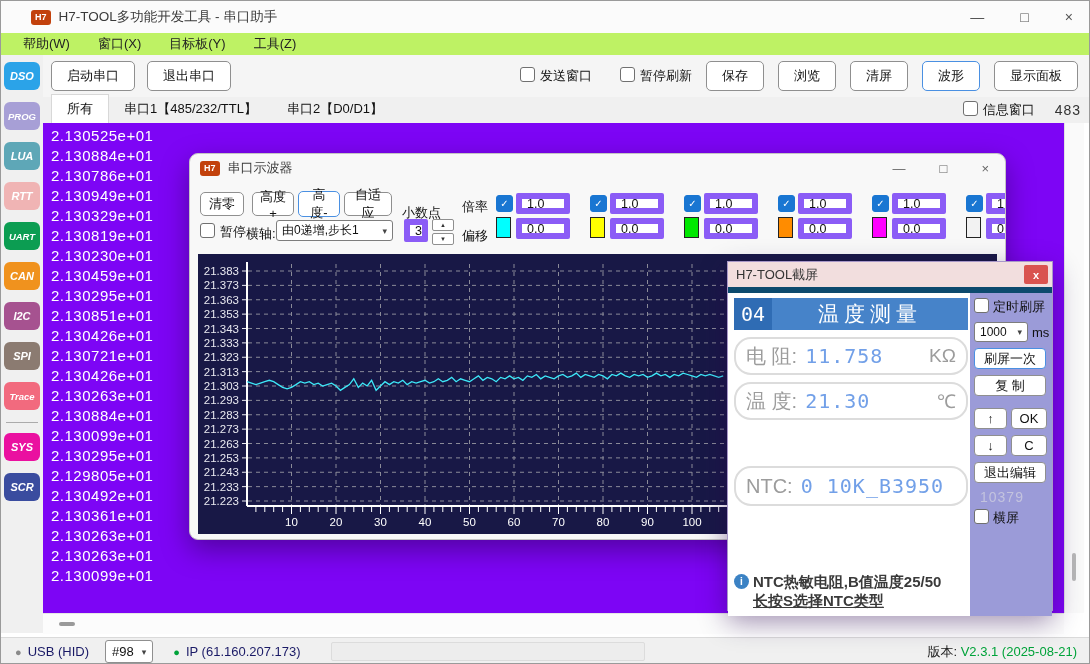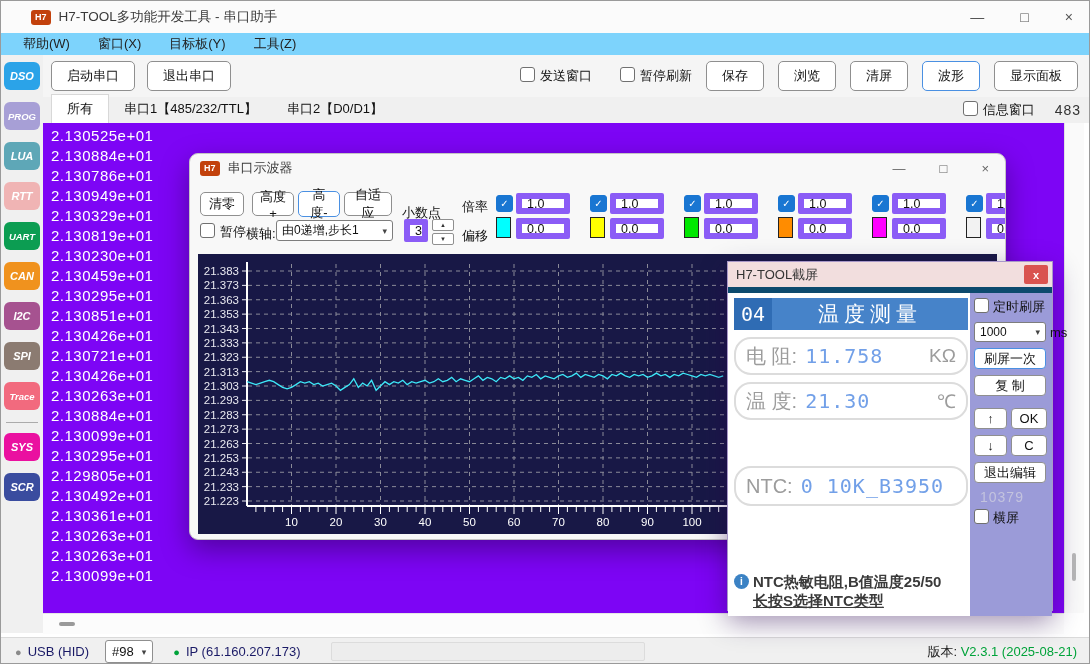--- a/index.html
+++ b/index.html
@@ -4,21 +4,21 @@
 <style>
   html,body{margin:0;padding:0;}
   body{width:1090px;height:664px;position:relative;background:#fff;font-family:"Liberation Sans",sans-serif;overflow:hidden;border:1px solid #9a9a9a;box-sizing:border-box;}
   .abs{position:absolute;}
   
   .titlebar{left:0;top:0;width:1090px;height:32px;background:#FBFBFB;border-bottom:1px solid #ECECEC;display:flex;align-items:center;}
   .h7badge{background:#c2410c;color:#fff;font-size:9px;font-weight:bold;border-radius:3px;padding:2px 4px;line-height:11px;}
   .title-text{font-size:13.5px;color:#3a3a3a;margin-left:8px;}
   .winctl{margin-left:auto;display:flex;gap:36px;margin-right:18px;color:#555;font-size:14px;}
   .winctl span{cursor:default;}
-  .menubar{left:0;top:32px;width:1090px;height:22px;background:#7dd3fc;display:flex;align-items:center;}
+  .menubar{left:0;top:32px;width:1090px;height:22px;background:#bef264;display:flex;align-items:center;}
   .menubar span{font-size:13px;color:#222;padding:0 14px;}
   
   .sidebar{left:0;top:54px;width:42px;height:578px;background:#F0F0F0;display:flex;flex-direction:column;align-items:center;padding-top:7px;box-sizing:border-box;font-style:italic;}
   .side-icon{width:36px;height:28px;border-radius:6px;color:#fff;font-weight:bold;display:flex;align-items:center;justify-content:center;margin-bottom:12px;}
   .side-div{width:32px;border-top:1px solid #ABABAB;margin:0 0 10px 0;}
   
   .toolbar{left:42px;top:54px;width:1048px;height:42px;background:#F5F5F5;display:flex;align-items:center;}
   .btn{background:#fff;border:1px solid #8f8f8f;border-radius:5px;font-size:13px;color:#111;padding:5px 15px;white-space:nowrap;}
   .btn.focus{border:1.5px solid #4A90E2;}
   .cbx{width:13px;height:13px;border:1px solid #707070;border-radius:3px;background:#fff;display:inline-block;flex:none;}
@@ -438,21 +438,21 @@
           <span style="text-decoration:underline">长按S选择NTC类型</span>
         </span>
       </div>
     </div>
     <div class="panel">
       <span class="cb-group">
         <span class="cbx"></span>
         <span class="cb-label" style="margin-left:4px">定时刷屏</span>
       </span>
       <div class="prow" style="align-items:center">
-        <span class="dropdown" style="position:static;width:72px;height:20px;flex:none">
+        <span class="dropdown" style="position:static;width:54px;height:20px;flex:none">
           <span>1000</span>
           <span class="chev">▾</span>
         </span>
         <span style="font-size:13px">ms</span>
       </div>
       <div class="prow">
           <button class="pbtn focus" style="width:72px">刷屏一次</button>
         </div>
       <div class="prow">
           <button class="pbtn" style="width:72px">复 制</button>

